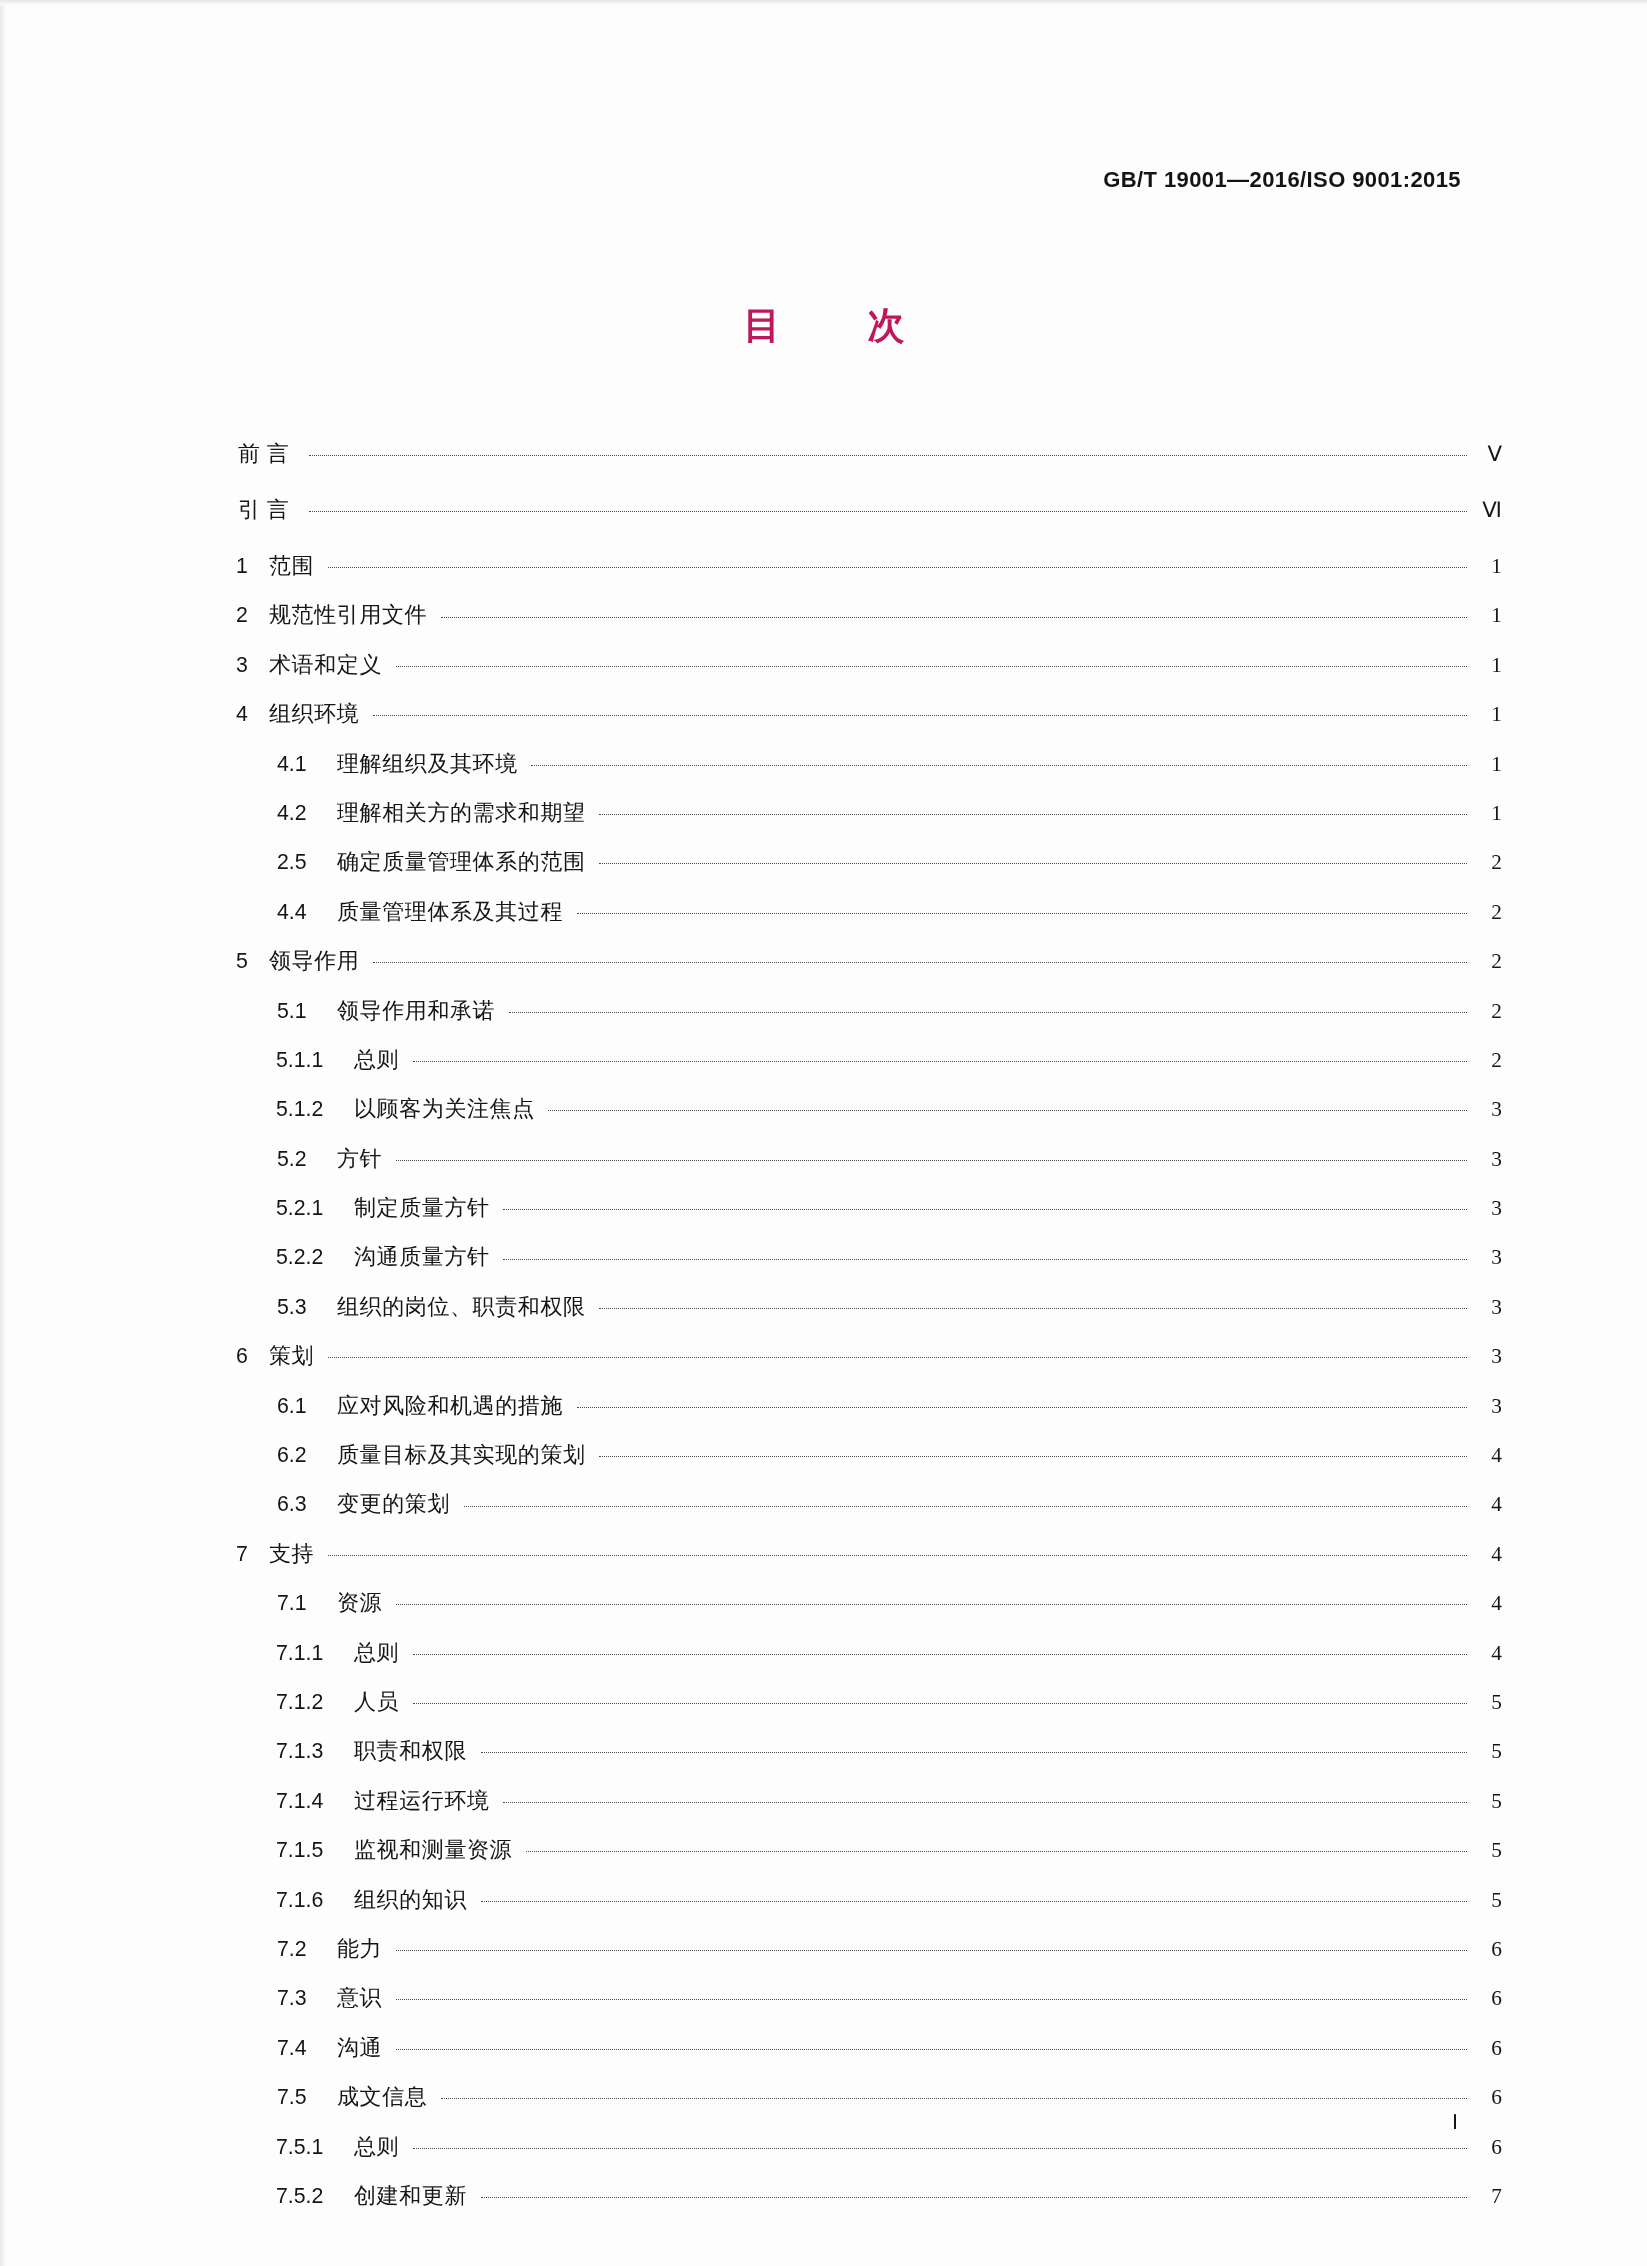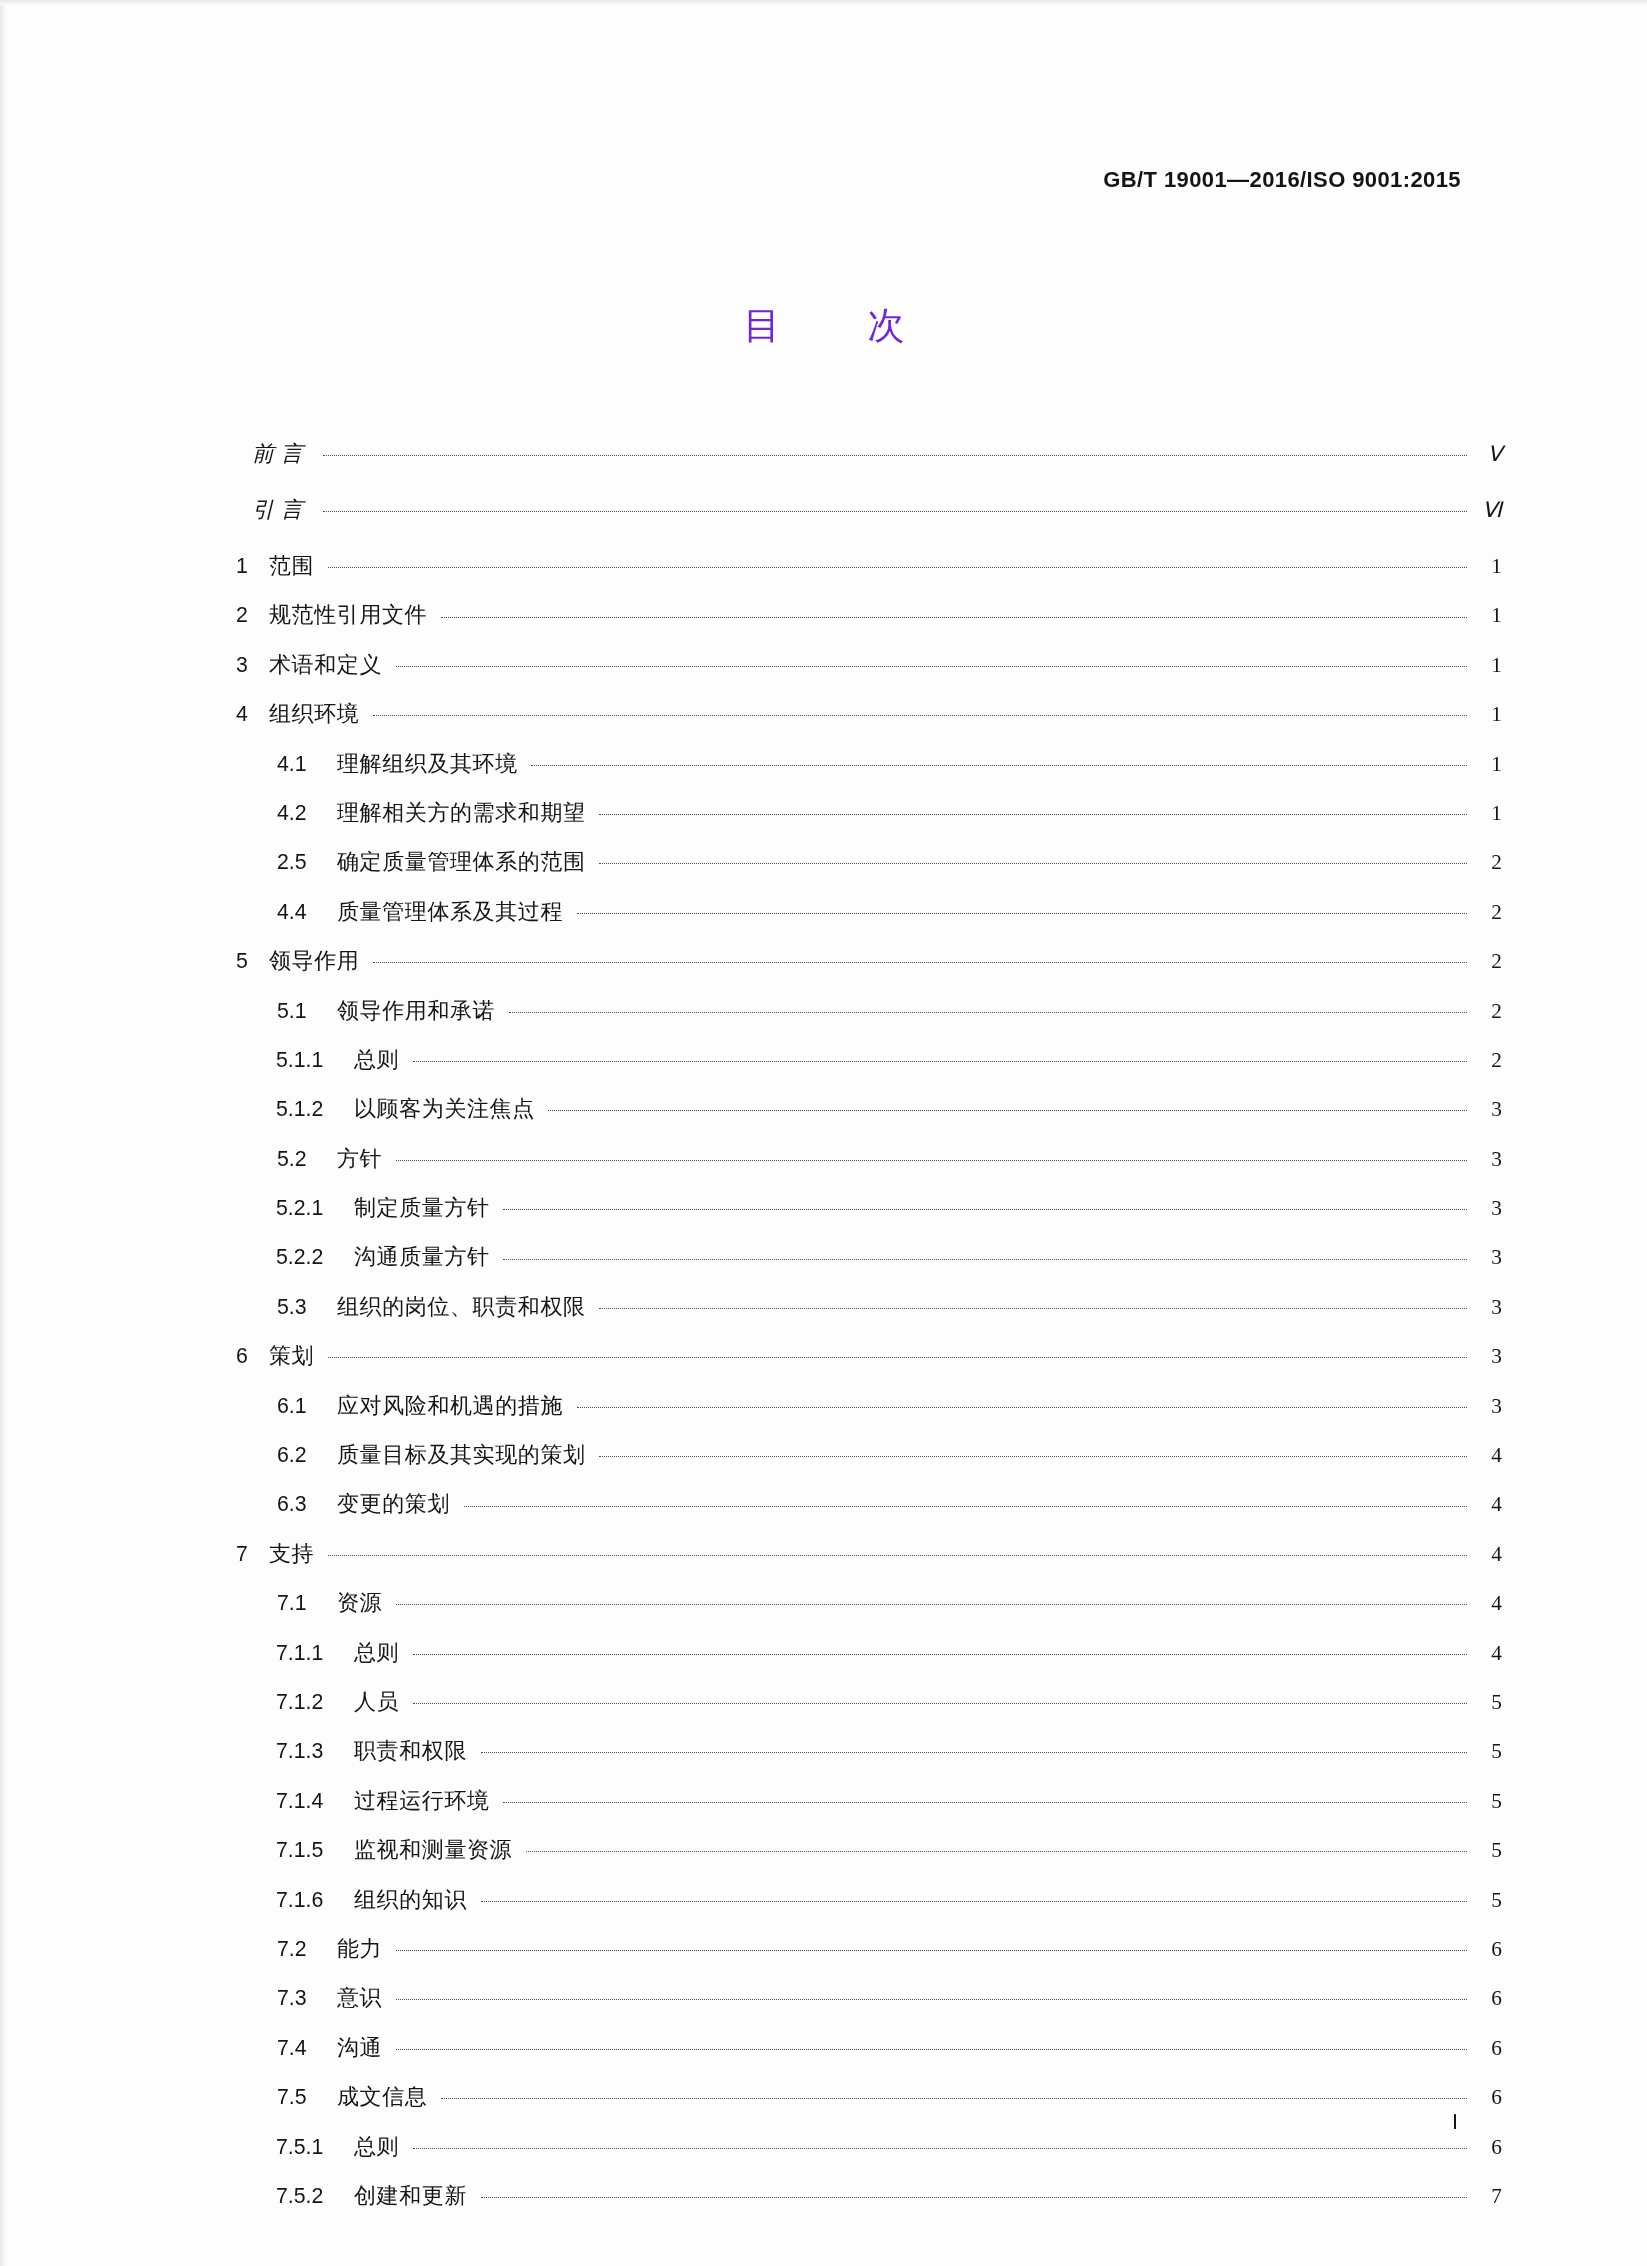--- a/index.html
+++ b/index.html
@@ -45,24 +45,24 @@
   }
 
   .doc-title {
     position: absolute;
     top: 301px;
     left: 0;
     width: 100%;
     text-align: center;
     font-family: "DejaVu Sans", sans-serif;
     font-size: 37px;
-    font-weight: normal;
+    font-weight: bold;
     letter-spacing: 25px;
     text-indent: 25px;
-    color: #6d28d9;
+    color: #be185d;
   }
 
   .toc {
     position: absolute;
     top: 439px;
     left: 236px;
     width: 1266px;
   }
 
   .toc-row {
@@ -96,21 +96,21 @@
 
   .pg {
     font-family: "Liberation Serif", serif;
     font-size: 21.3px;
     width: 25px;
     text-align: right;
     color: #151515;
   }
 
   
-  .lvl-front  { margin-left: 16px;   margin-bottom: 26px; font-style: italic; }
+  .lvl-front  { margin-left: 2px;   margin-bottom: 26px; }
   .lvl-front .label { letter-spacing: 6.8px; }
   .lvl-1 { margin-left: 0px;  margin-bottom: 19.4px; }
   .lvl-2 { margin-left: 41px; margin-bottom: 19.4px; }
   .lvl-3 { margin-left: 40px; margin-bottom: 19.4px; }
 
   .lvl-1 .num { width: 33px; }
   .lvl-2 .num { width: 60px; }
   .lvl-3 .num { width: 78px; }
 
   .page-number {

